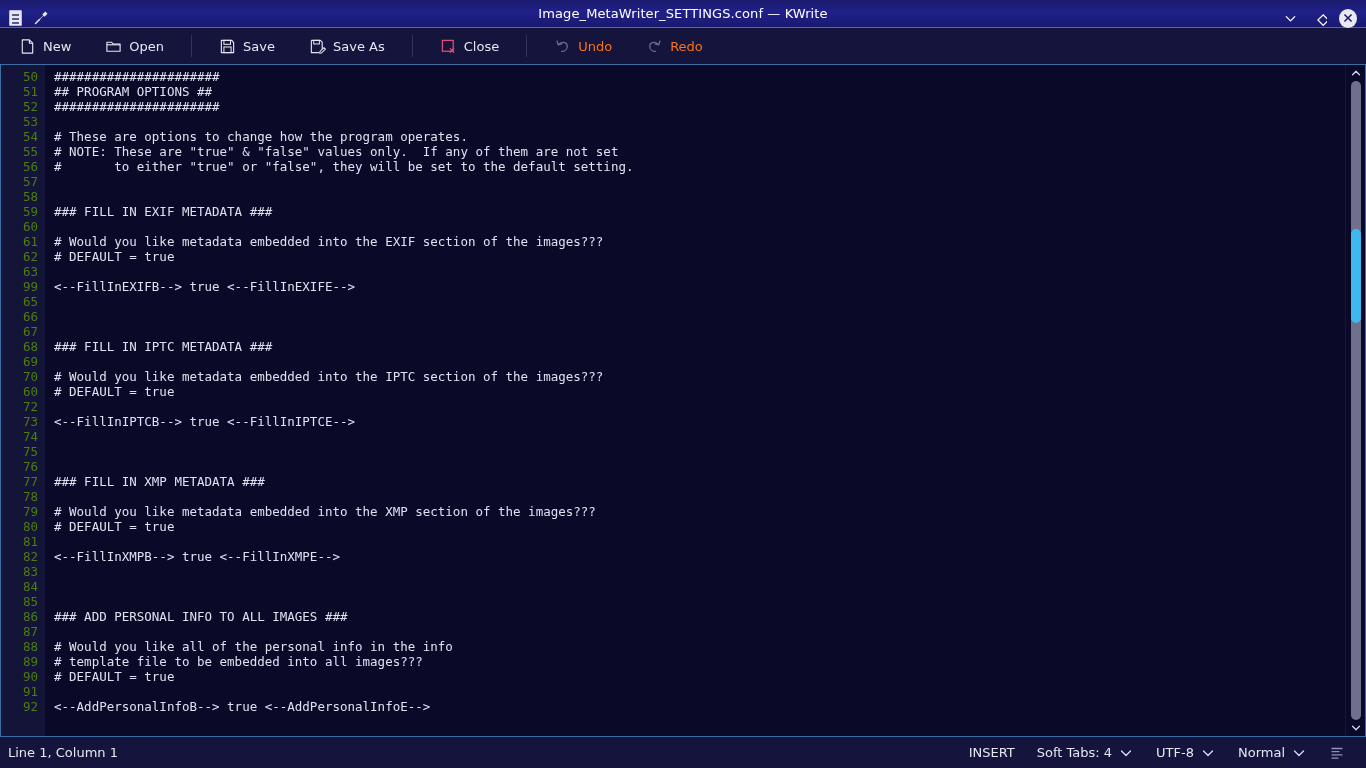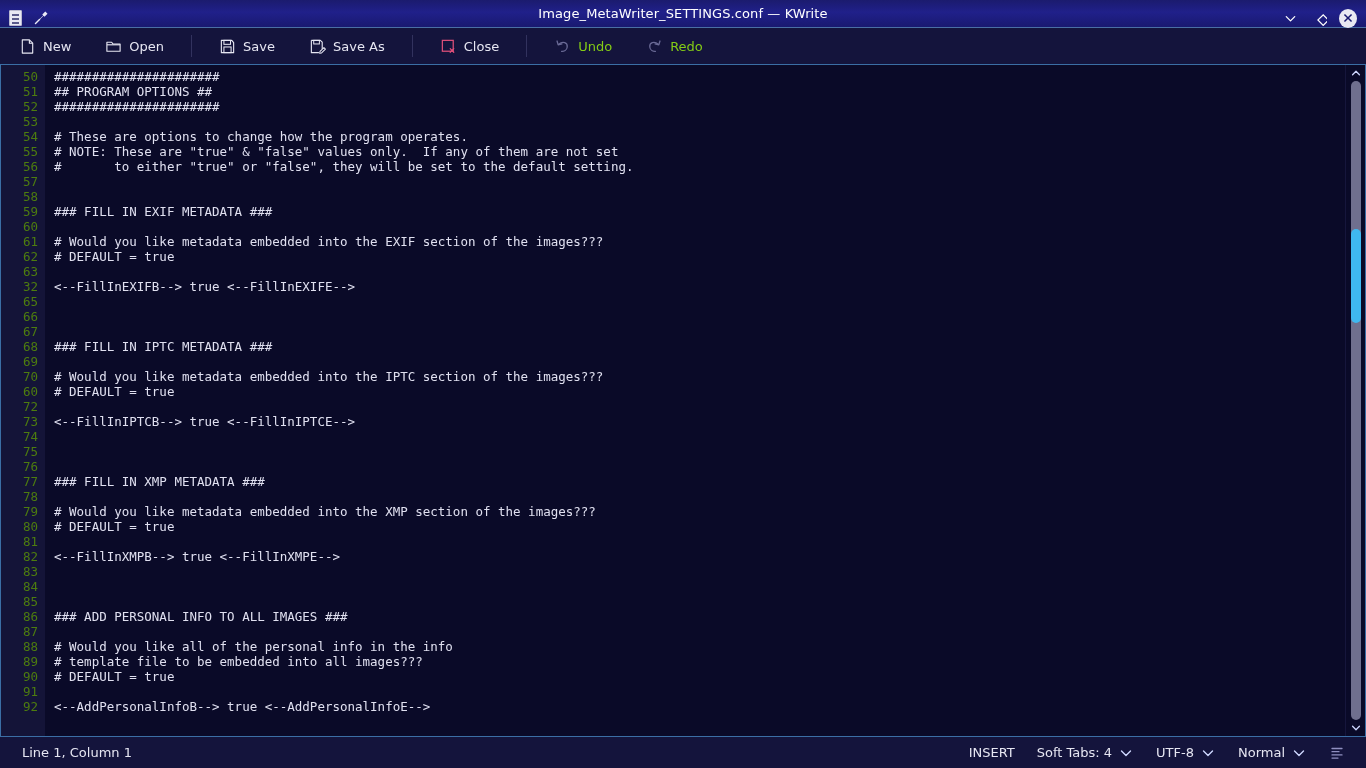--- a/index.html
+++ b/index.html
@@ -115,21 +115,21 @@
   .tool-btn {
     display: flex; align-items: center;
     gap: 7px;
     padding: 5px 11px;
     color: #e6e6f2;
     font-size: 13px;
     cursor: pointer;
     border-radius: 3px;
     white-space: nowrap;
   }
-  .tool-btn.disabled { color: #84cc16; cursor: default; }
+  .tool-btn.disabled { color: #f97316; cursor: default; }
   .tool-sep {
     width: 1px; height: 22px;
     background: #32325e;
     margin: 0 4px;
   }
   .ticon { width: 17px; height: 17px; display: block; flex: 0 0 17px; }
 
   
   .editor-wrap {
     flex: 1 1 auto;
@@ -199,21 +199,21 @@
   }
 
   
   .statusbar {
     height: 32px;
     flex: 0 0 32px;
     background: #14143c;
     border-top: 1px solid #3b6ea5;
     display: flex;
     align-items: center;
-    padding: 0 10px 0 22px;
+    padding: 0 10px 0 8px;
     color: #e6e6f2;
     font-size: 13px;
   }
   .sb-left { white-space: nowrap; }
   .sb-right {
     margin-left: auto;
     display: flex; align-items: center;
     gap: 0px;
   }
   .sb-cell {
@@ -355,21 +355,21 @@
         <div>54</div>
         <div>55</div>
         <div>56</div>
         <div>57</div>
         <div>58</div>
         <div>59</div>
         <div>60</div>
         <div>61</div>
         <div>62</div>
         <div>63</div>
-        <div>32</div>
+        <div>99</div>
         <div>65</div>
         <div>66</div>
         <div>67</div>
         <div>68</div>
         <div>69</div>
         <div>70</div>
         <div>60</div>
         <div>72</div>
         <div>73</div>
         <div>74</div>

